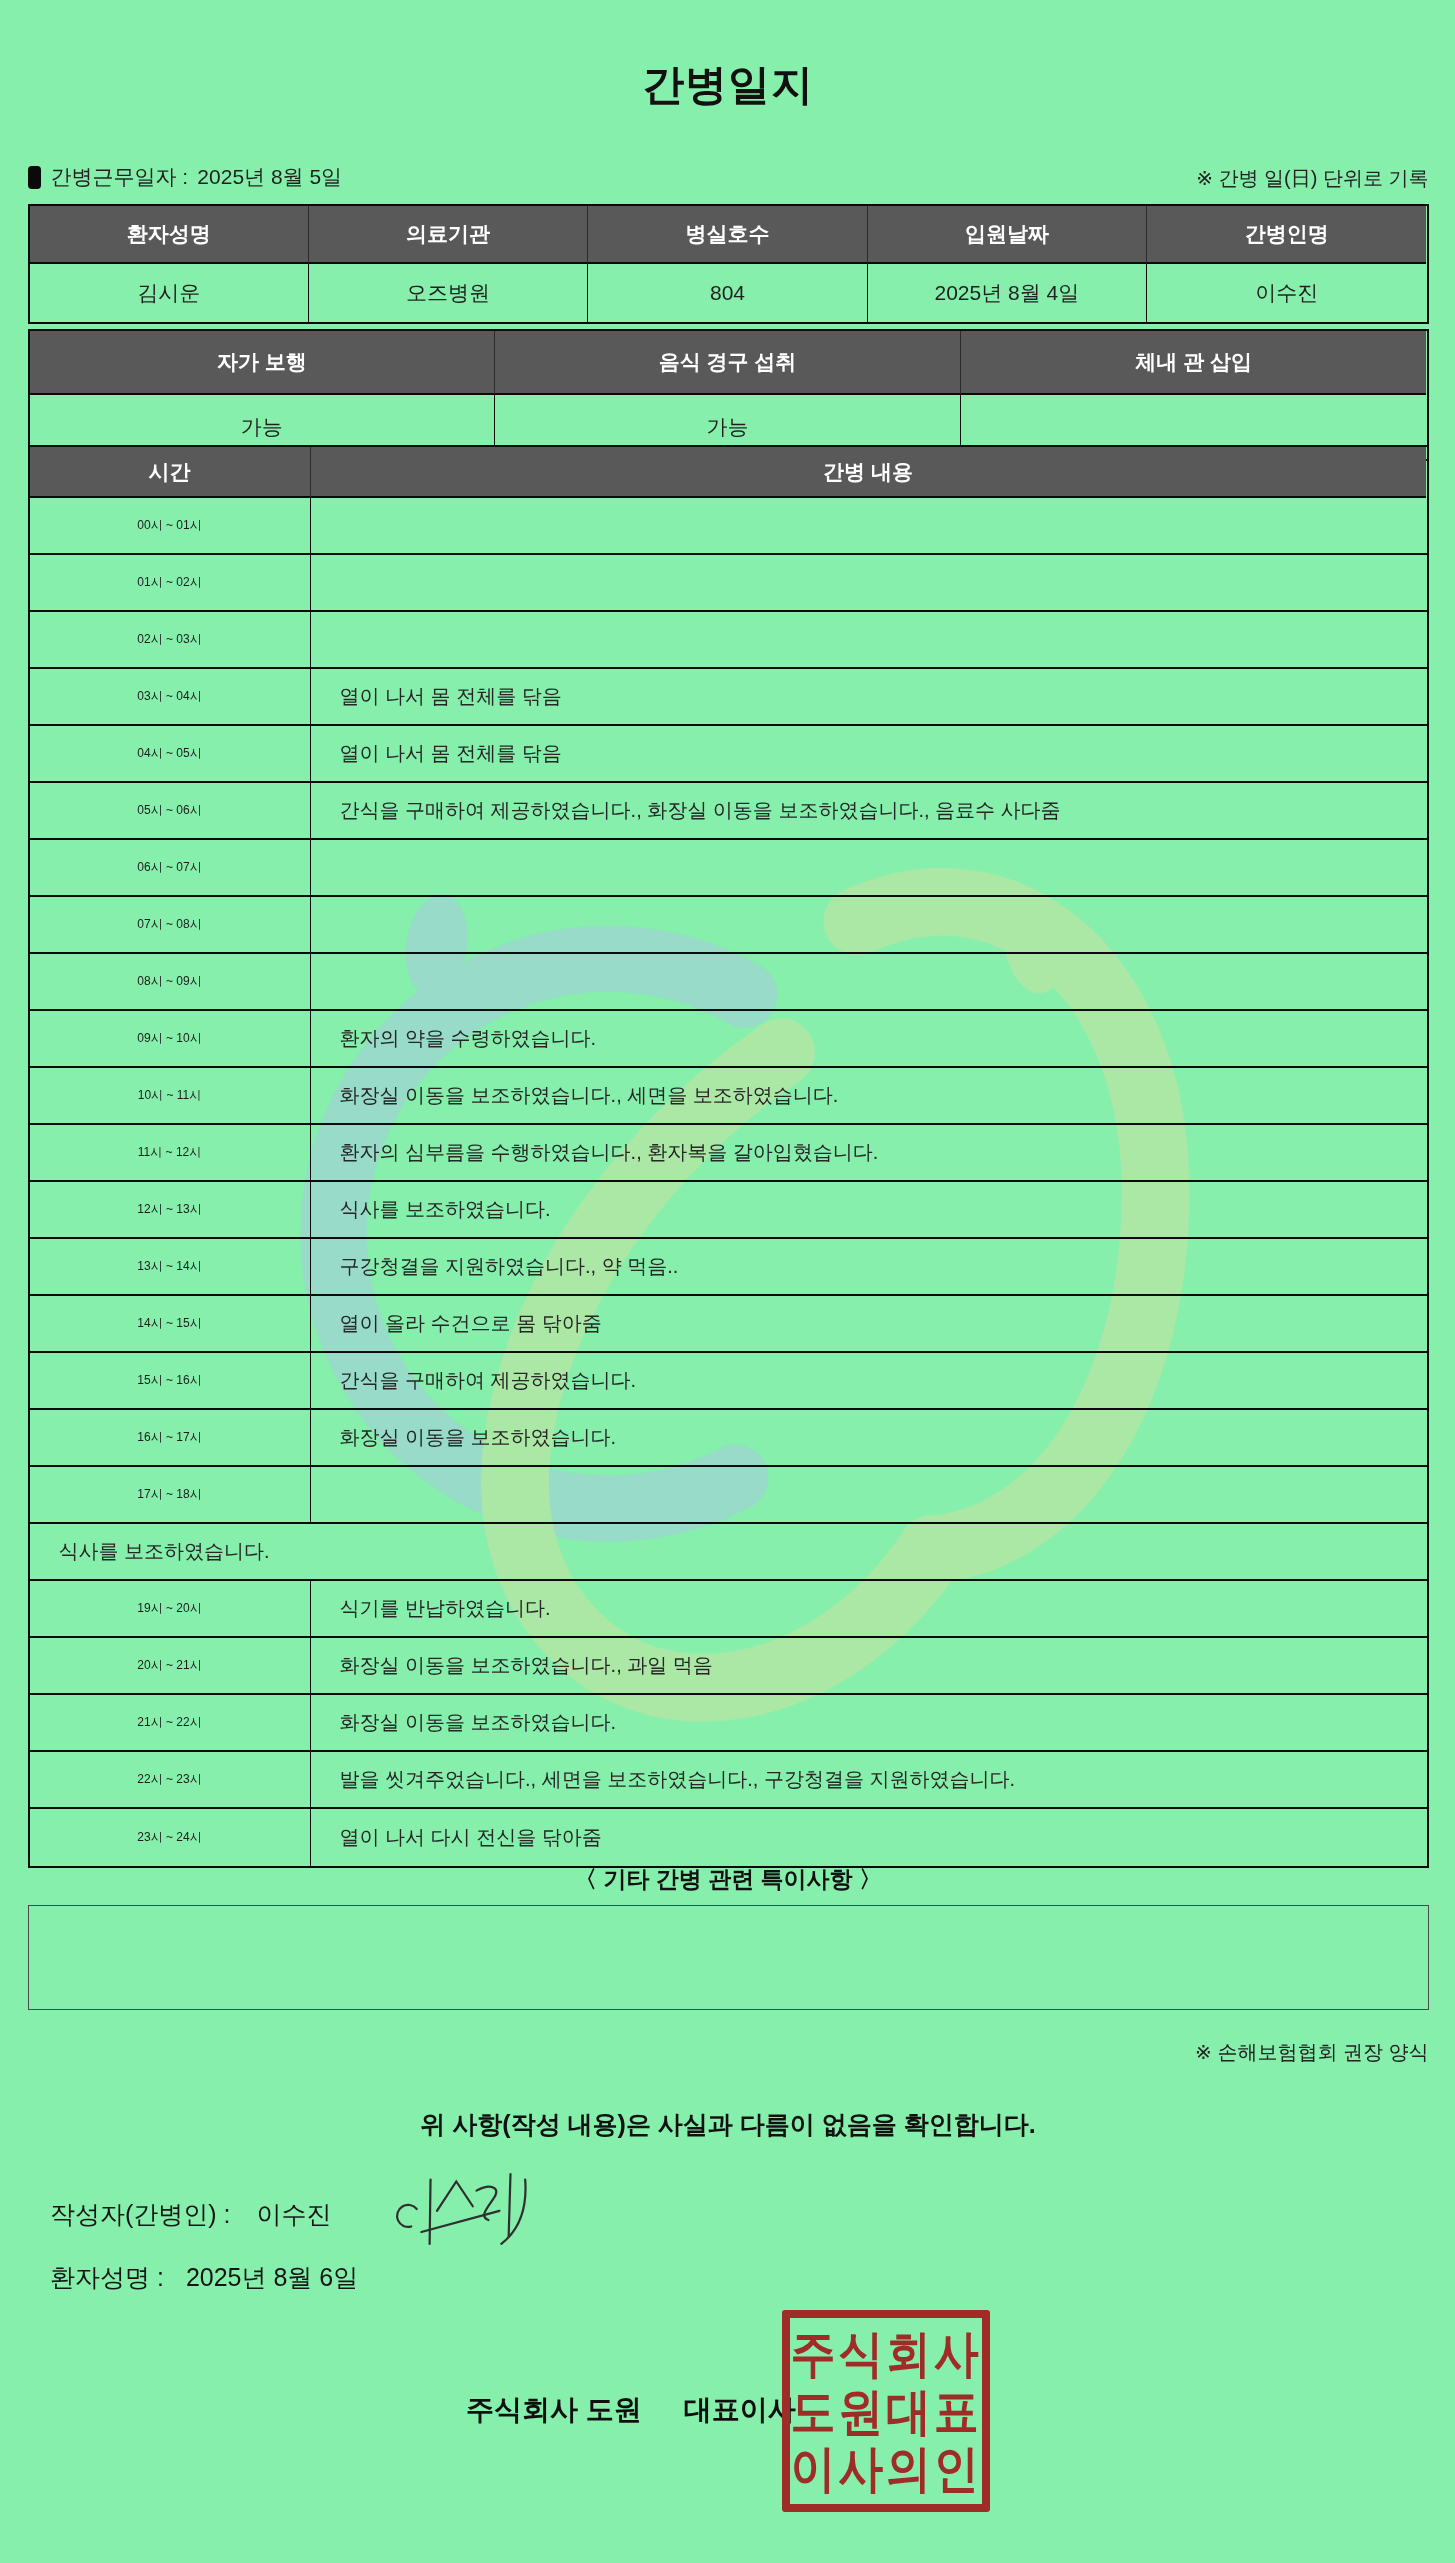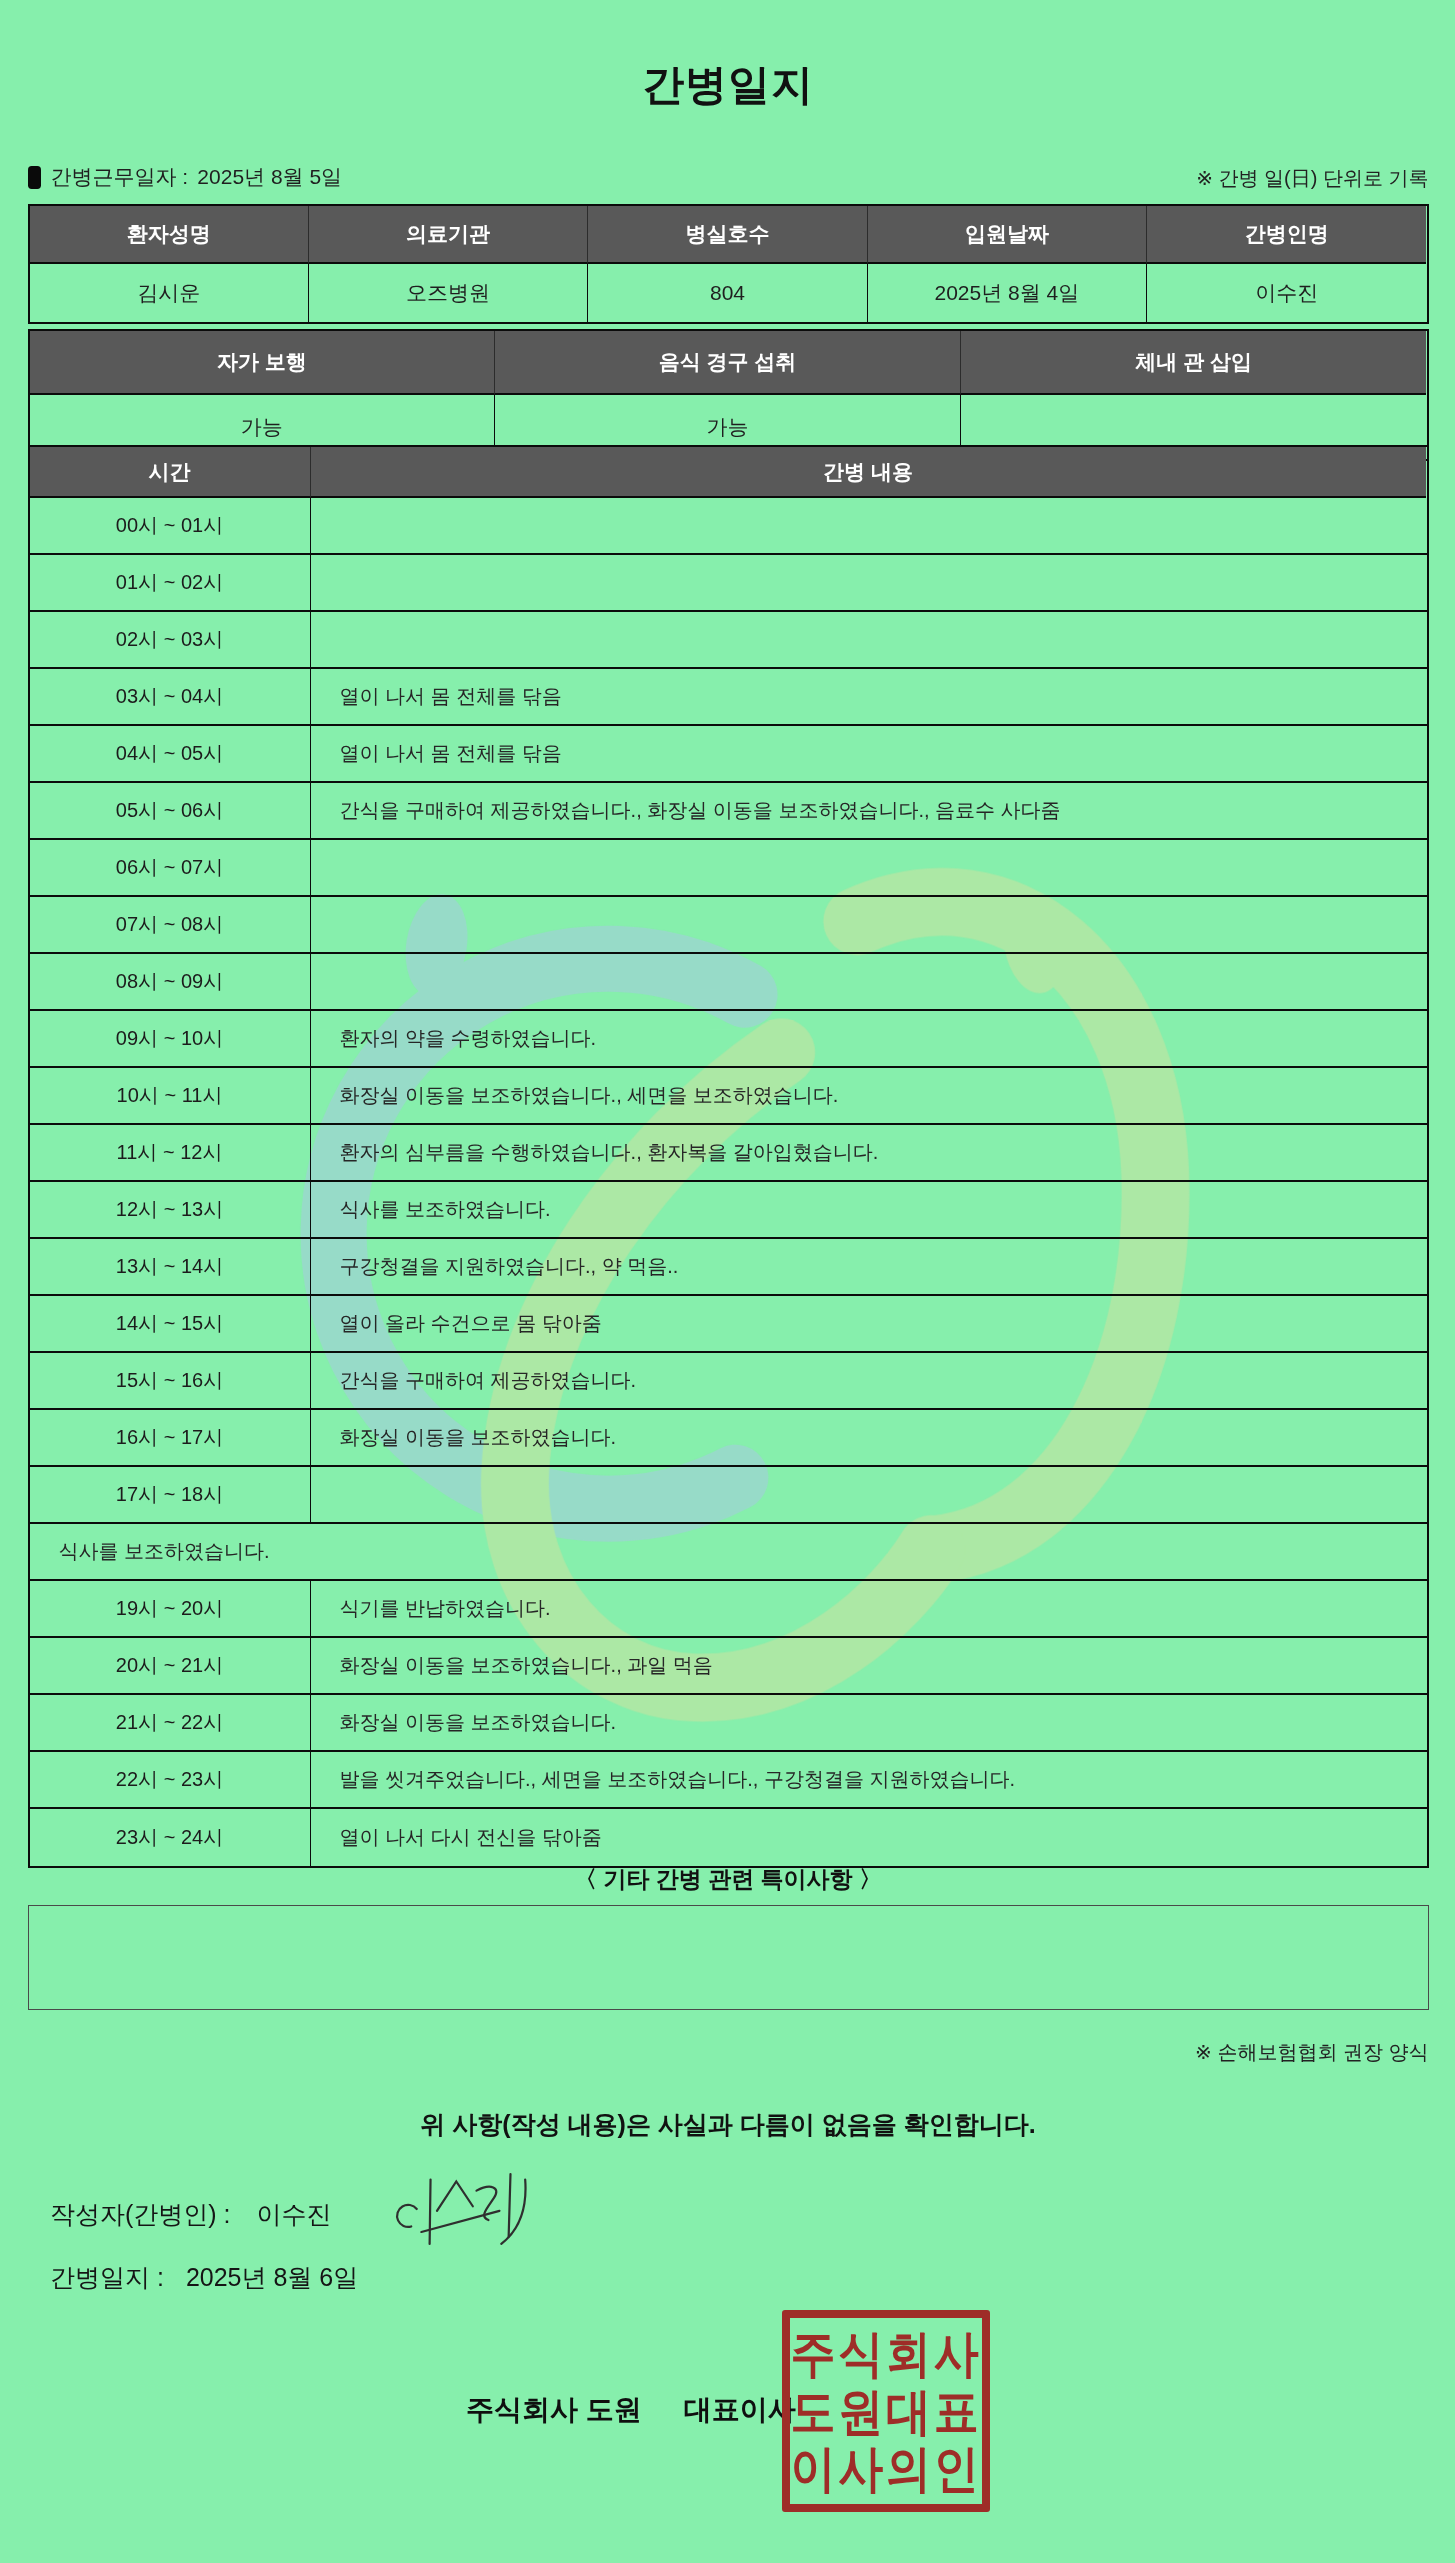--- a/index.html
+++ b/index.html
@@ -39,21 +39,21 @@
   #patient-table .row{grid-template-columns:repeat(5,1fr);height:58px;}
   #status-table{top:329px;}
   #status-table .row{grid-template-columns:1fr 1fr 1fr;height:64px;}
 
   #care-table{top:445px;}
   #care-header{grid-template-columns:281px 1115px;height:51px;}
   .care-row{grid-template-columns:281px 1115px;height:57px;border-bottom:2.8px solid #0b0b0b;}
   #care-body .care-row:last-child{border-bottom:none;}
   .care-row .time-cell{
     box-sizing:border-box;display:flex;align-items:center;justify-content:center;
-    border-right:1.8px solid #0b0b0b;font-size:20px;color:#1c1c1c;
+    border-right:1.8px solid #0b0b0b;font-size:12px;color:#1c1c1c;
   }
   .care-row .content-cell{
     box-sizing:border-box;display:flex;align-items:center;justify-content:flex-start;
     padding-left:29px;font-size:20px;color:#262626;white-space:nowrap;overflow:hidden;
   }
 
   .notes-heading{
     position:absolute;left:0;top:1864px;width:100%;text-align:center;
     font-size:23px;font-weight:800;color:#111;
   }
@@ -290,21 +290,21 @@
         <path d="M 55 18 L 54 88"></path>
         <path d="M 62 52 L 83 20 L 101 47"></path>
         <path d="M 45 75 L 130 52"></path>
         <path d="M 105 30 C 120 22 132 26 124 38 C 116 50 108 58 118 62"></path>
         <path d="M 142 12 L 140 80"></path>
         <path d="M 158 18 C 160 45 155 70 132 88"></path>
       </g>
     </svg>
 
     <div class="date-line">
-      <span>간병일지 :</span><span class="val">2025년 8월 6일</span>
+      <span>환자성명 :</span><span class="val">2025년 8월 6일</span>
     </div>
 
     <div class="company-line">
       <span>주식회사 도원</span>
       <span>대표이사</span>
     </div>
 
     <div class="stamp">
       <div class="stamp-row">주식회사</div>
       <div class="stamp-row">도원대표</div>

